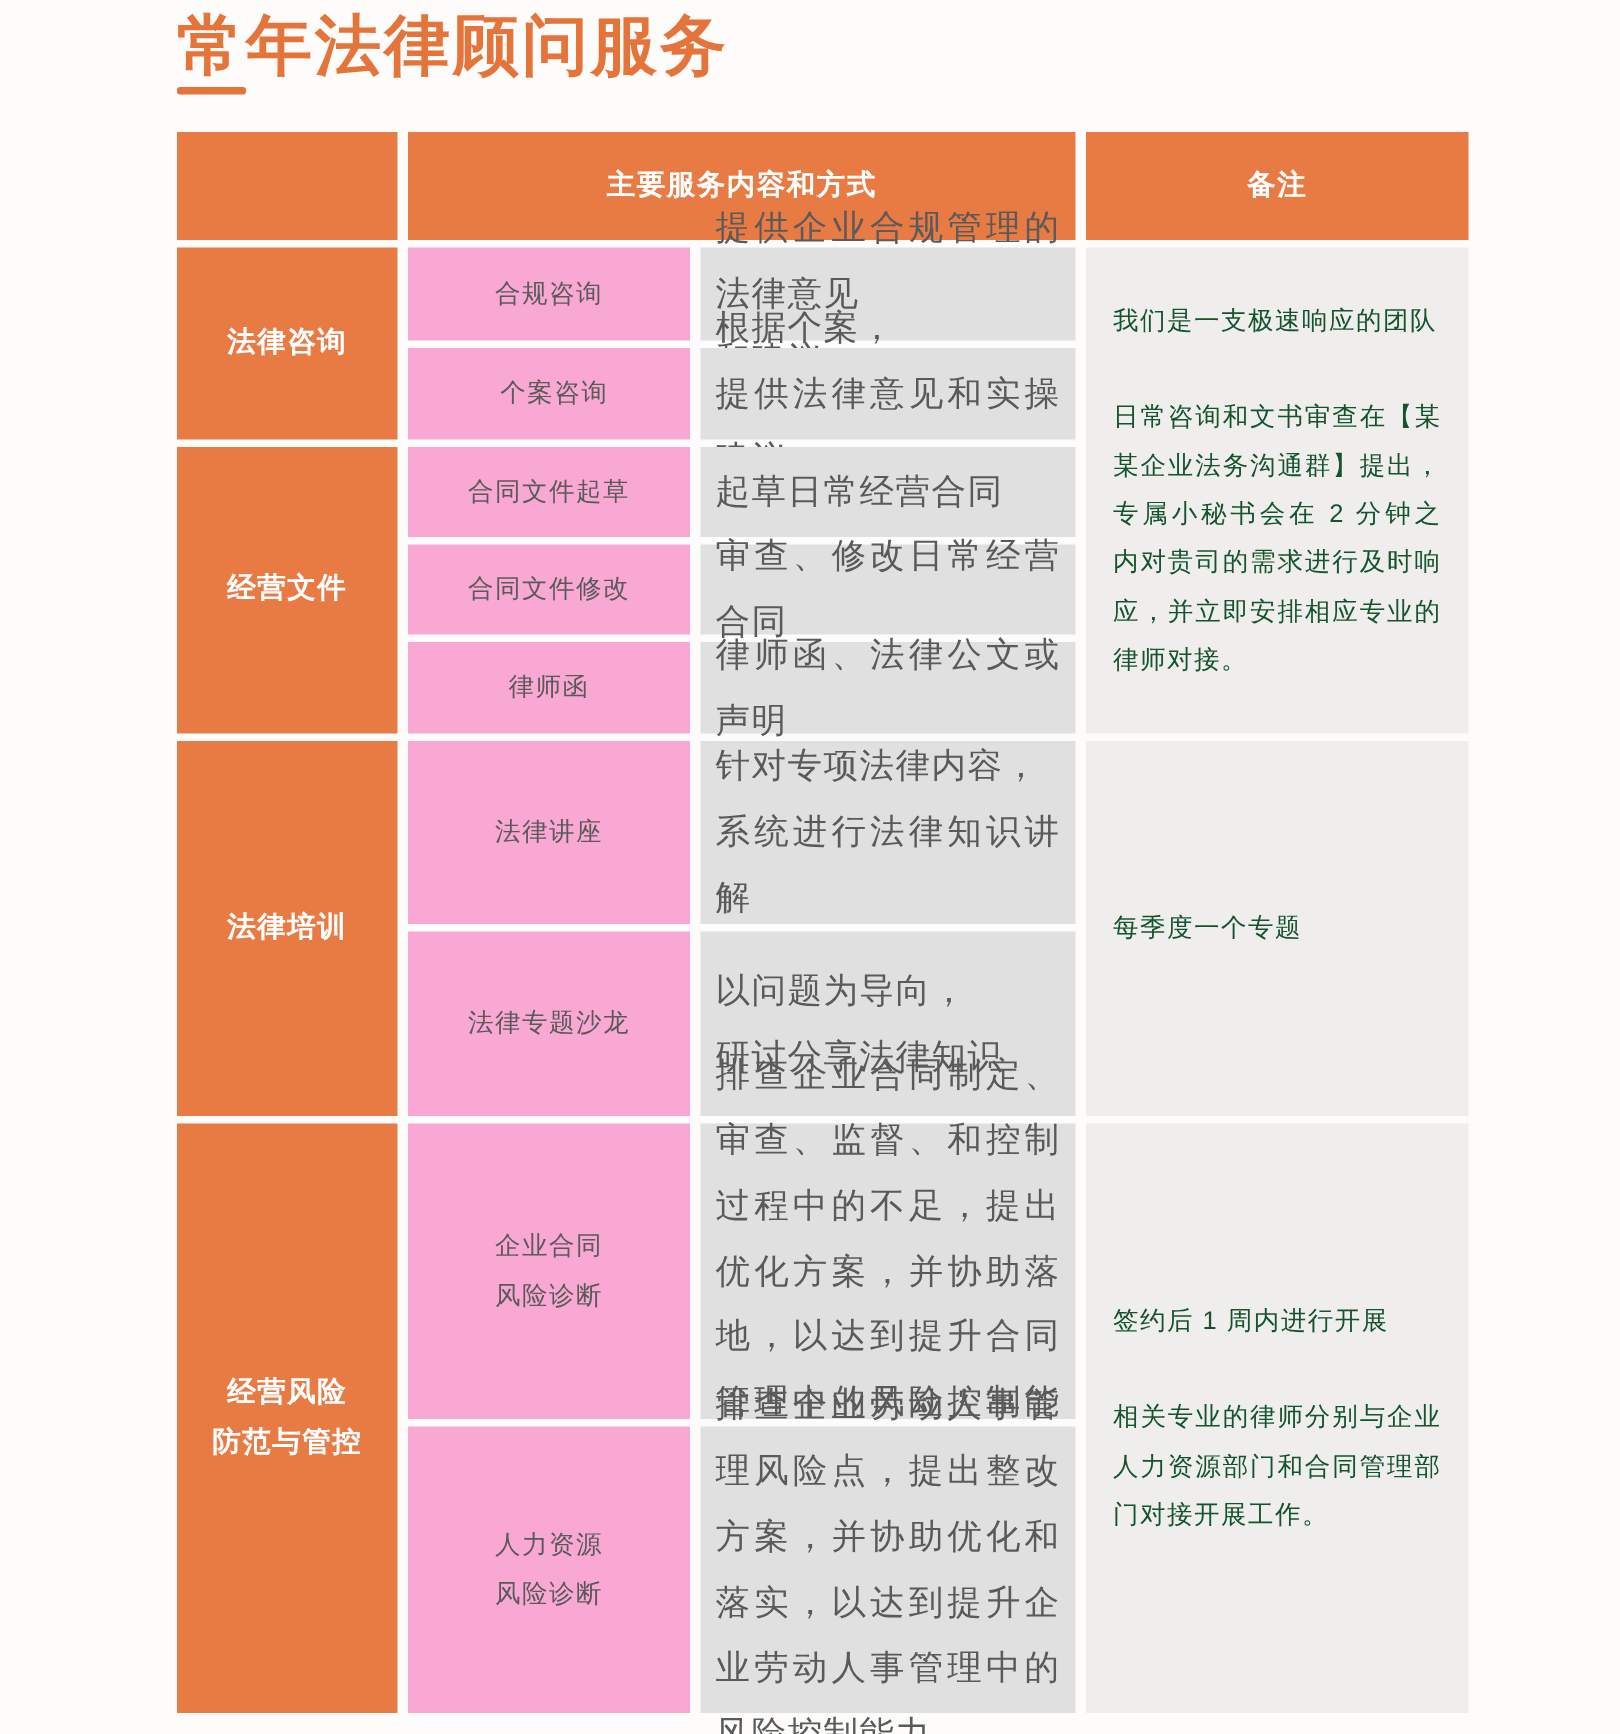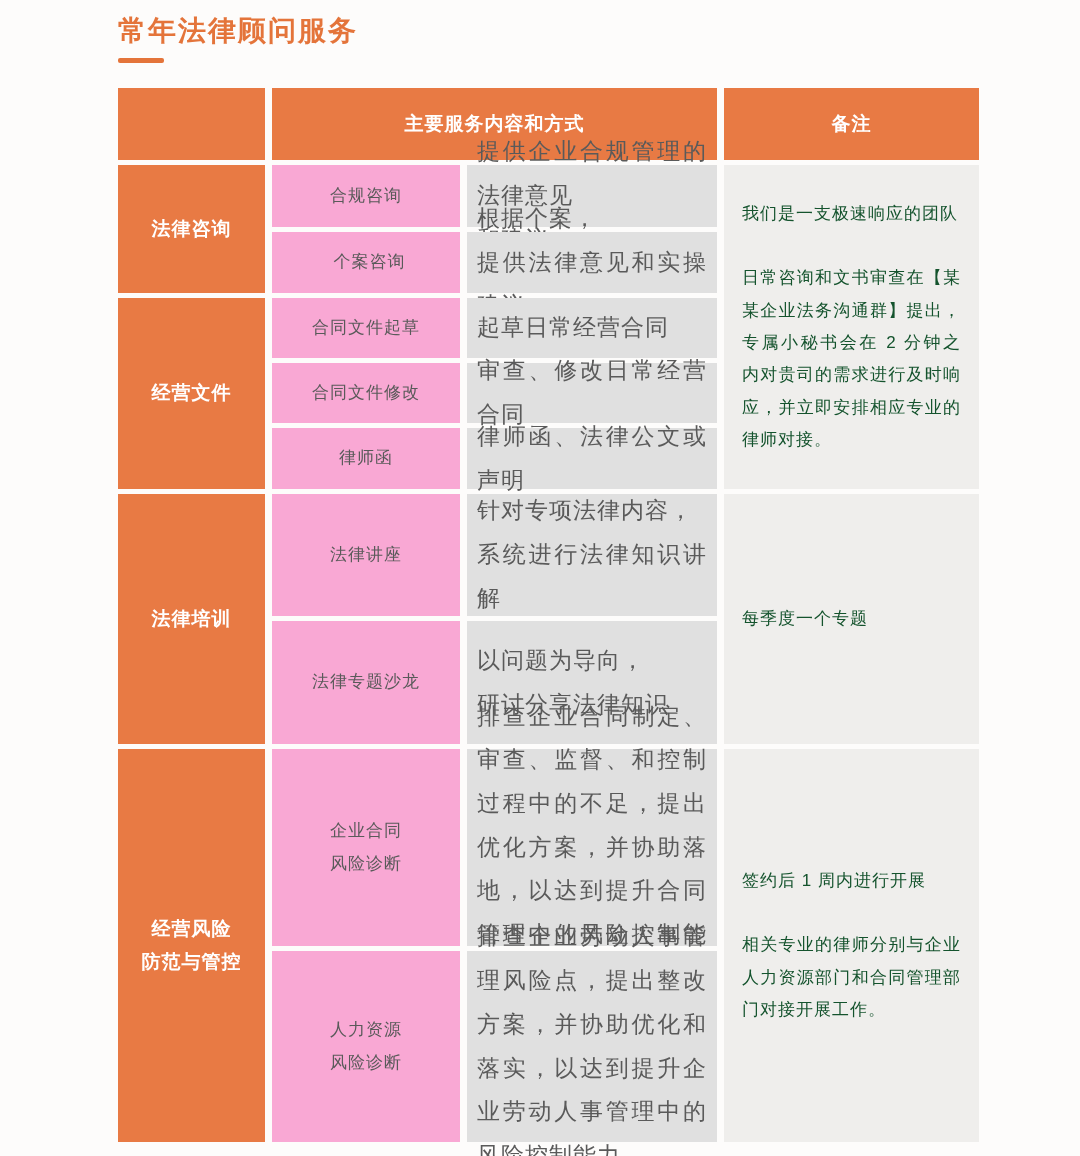--- a/index.html
+++ b/index.html
@@ -1,19 +1,19 @@
 <!DOCTYPE html>
 <html><head>
 <meta charset="utf-8">
 <style>
   * { margin:0; padding:0; box-sizing:border-box; }
   html,body { width:1080px; min-height:1156px; background:#FDFCFB; font-family:"Liberation Sans", sans-serif; }
   .page { padding:12px 0 0 118px; }
 
-  .title { color:#E4743A; font-size:28px; font-weight:bold; letter-spacing:2px; line-height:38px; }
+  .title { color:#E4743A; font-size:44px; font-weight:bold; letter-spacing:2px; line-height:38px; }
   .title-underline { width:46px; height:5px; background:#E4743A; border-radius:2px; margin-top:8px; }
 
   .svc-table {
     margin-top:25px;
     display:grid;
     grid-template-columns:147px 188px 250px 255px;
     grid-template-rows:72px 62px 61px 60px 60px 61px 122px 123px 197px 191px;
     column-gap:7px;
     row-gap:5px;
     width:971px;

